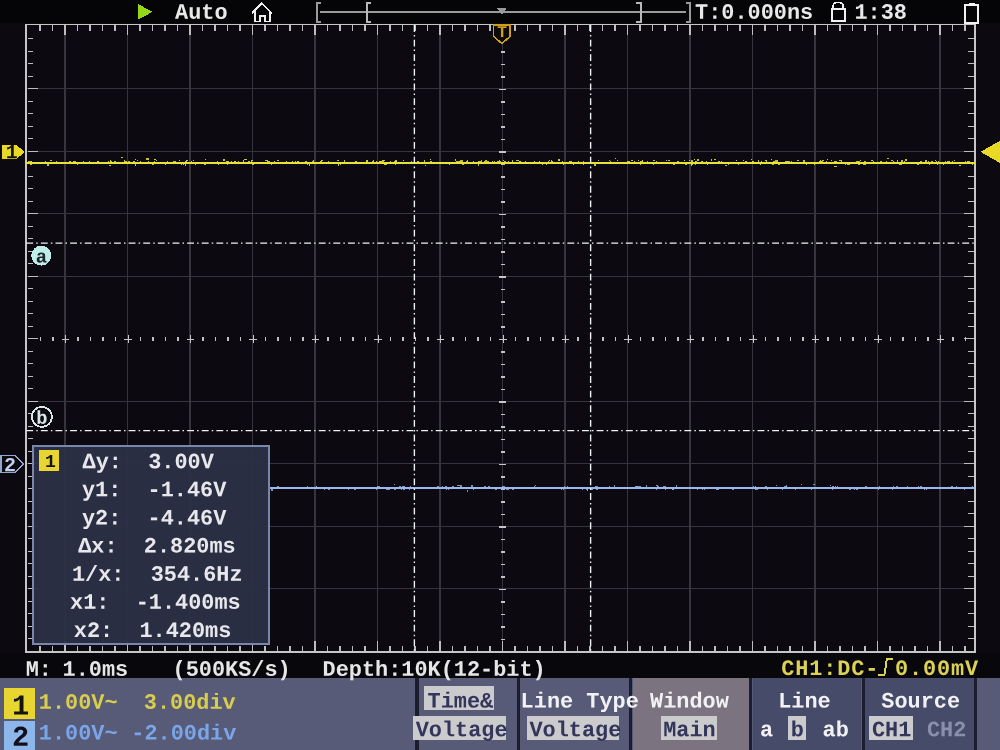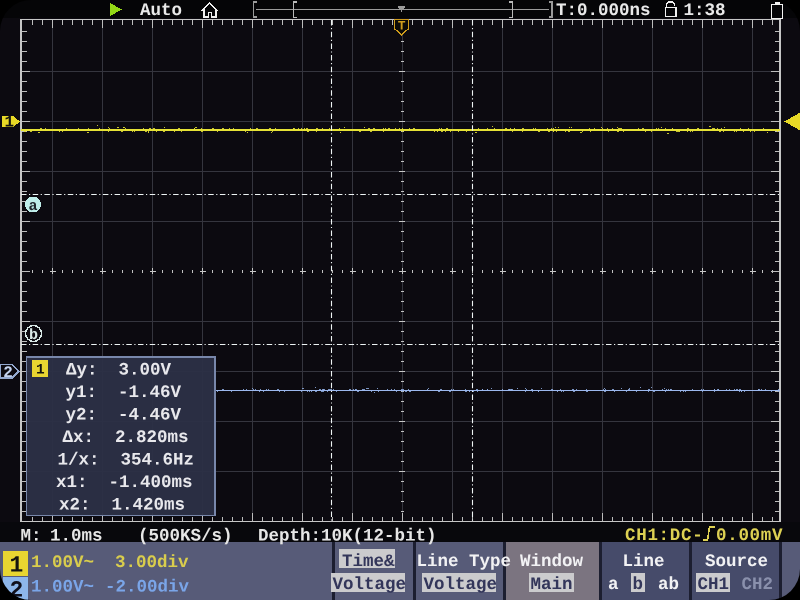--- a/index.html
+++ b/index.html
@@ -1,16 +1,16 @@
 <!DOCTYPE html>
 <html><head>
 <meta charset="utf-8">
 <style>
   html,body { margin:0; padding:0; background:#000; }
-  #scope { position:relative; width:800px; height:600px; overflow:hidden;border-radius:31px; }
+  #scope { position:relative; width:800px; height:600px; overflow:hidden; }
   svg text { font-family:"Liberation Mono",monospace; font-weight:bold; }
   svg { filter: blur(0.01px); }
 </style>
 </head>
 <body>
 <div id="scope">
 <svg width="800" height="600" viewBox="0 0 800 600" shape-rendering="crispEdges" text-rendering="geometricPrecision">
 
   <rect x="0" y="0" width="800" height="600" fill="#0c0a10"></rect>
   <rect x="0" y="0" width="800" height="18" fill="#050507"></rect>

